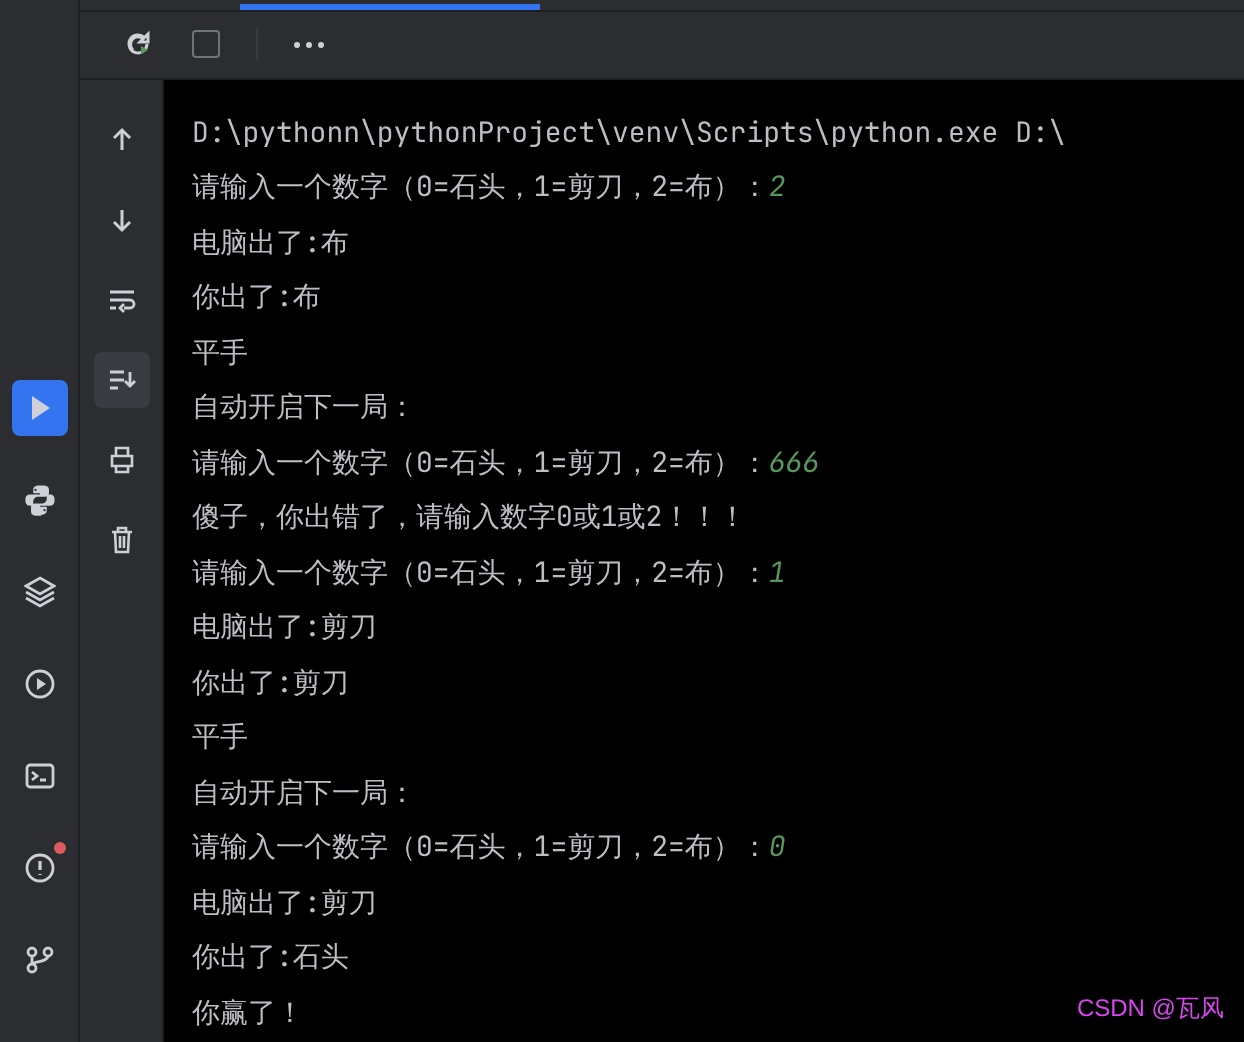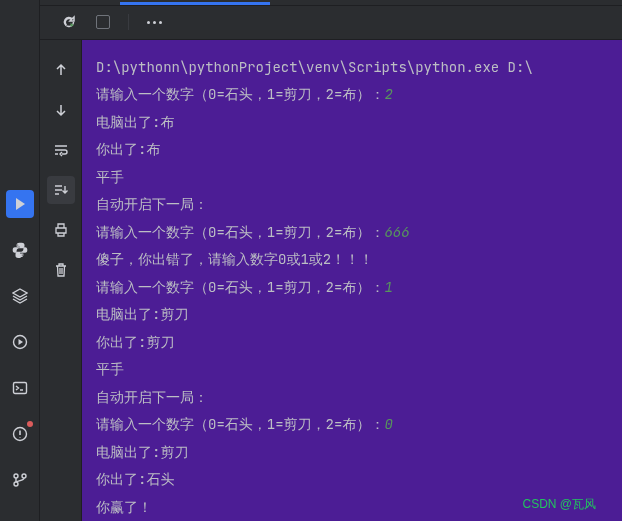--- a/index.html
+++ b/index.html
@@ -27,33 +27,33 @@
     display: flex; align-items: flex-end; }
   .tab-strip .active-tab { margin-left: 80px; width: 150px; height: 3px; background: #3574f0; }
   .toolbar { height: 34px; display: flex; align-items: center; gap: 12px;
     padding-left: 18px; border-bottom: 1px solid #1e1f22; background: #2b2d30; }
   .tb-icon { color: #ced0d6; display: flex; align-items: center; justify-content: center;
     width: 22px; height: 22px; cursor: pointer; }
   .tb-square { width: 14px; height: 14px; border: 1.5px solid #6f737a; border-radius: 2px; }
   .tb-sep { width: 1px; height: 16px; background: #393b40; margin: 0 2px; }
   .dots { display: flex; gap: 3px; }
   .dots span { width: 3px; height: 3px; background: #ced0d6; border-radius: 50%; }
-  .body-row { flex: 1; display: flex; background: #4c1d95; }
+  .body-row { flex: 1; display: flex; background: #000000; }
   .gutter { width: 42px; background: #2b2d30; border-right: 1px solid #1e1f22;
     display: flex; flex-direction: column; align-items: center; gap: 12px;
     padding-top: 16px; }
   .g-btn { width: 28px; height: 28px; display: flex; align-items: center; justify-content: center;
     color: #ced0d6; border-radius: 4px; cursor: pointer; }
   .g-btn.active { background: #393b40; }
   .console { flex: 1; padding: 14px 0 0 14px; font-family: "JetBrains Mono","Consolas",monospace;
     font-size: 14px; line-height: 27.5px; color: #bcbec4; overflow: hidden; white-space: pre; }
   .cmd { color: #bcbec4; }
   .inp { color: #57965c; font-style: italic; }
-  .watermark { position: absolute; right: 26px; bottom: 8px; font-size: 12px;
-    color: #22c55e; font-family: sans-serif; }
+  .watermark { position: absolute; right: 10px; bottom: 8px; font-size: 12px;
+    color: #d946ef; font-family: sans-serif; }
   svg { display: block; }
 </style>
 </head>
 <body>
 
 <div class="left-rail">
   <div class="rail-btn rail-run" title="Run">
     <svg width="14" height="14" viewBox="0 0 14 14">
         <path d="M3 1 L12 7 L3 13 Z" fill="currentColor"></path>
       </svg>

